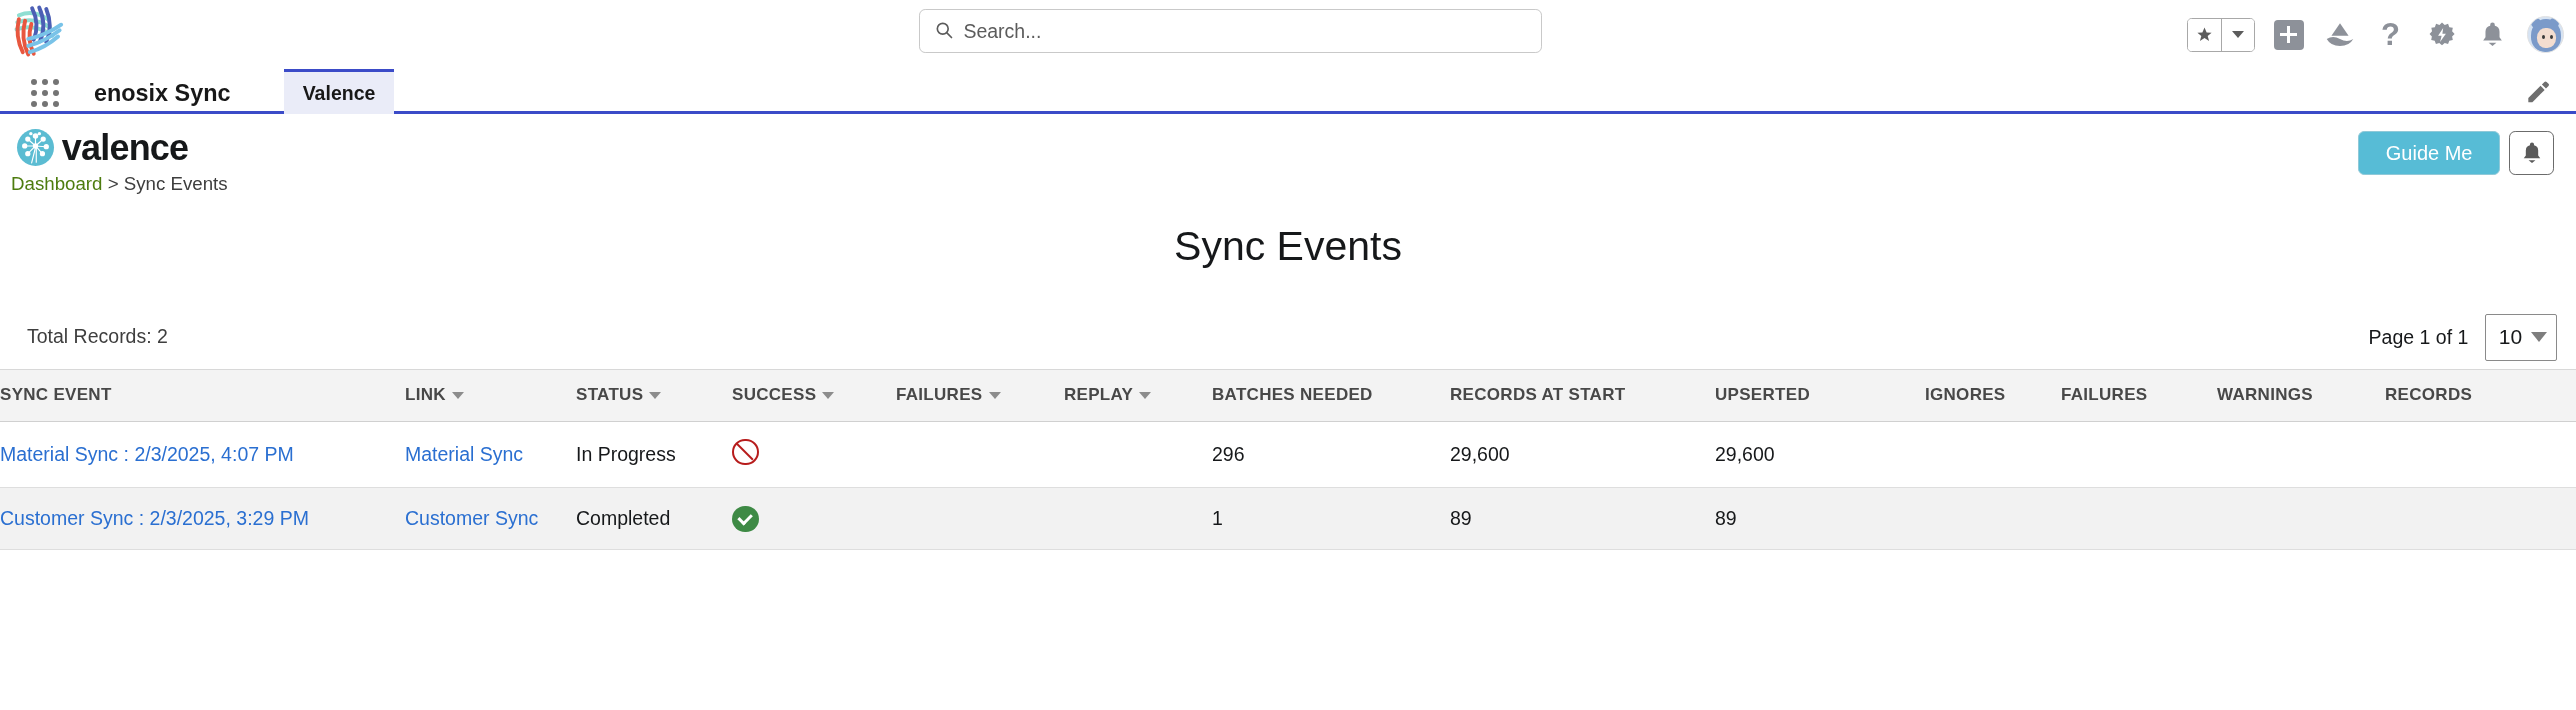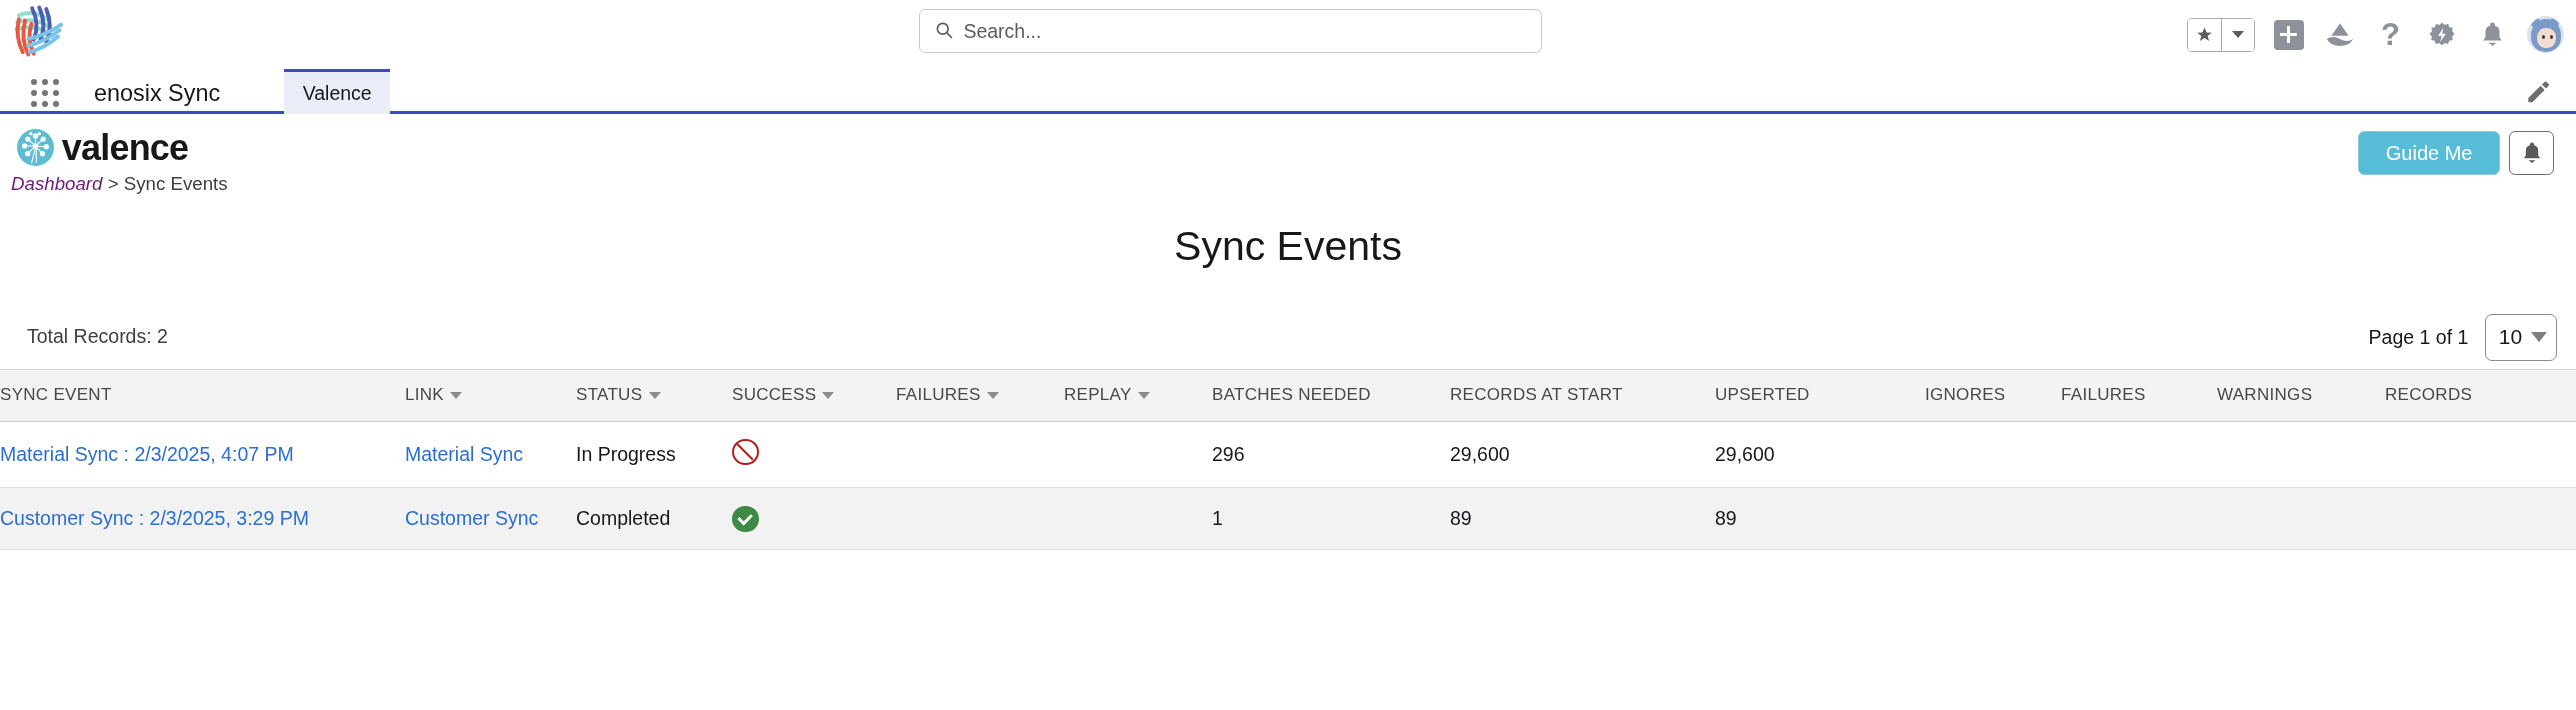--- a/index.html
+++ b/index.html
@@ -120,20 +120,21 @@
   .avatar .eye.r { left: 22px; }
 
   
   .app-bar {
     position: relative;
     height: 45px;
     background: #ffffff;
     border-bottom: 3.9px solid #3b4bc8;
     display: flex;
     align-items: flex-end;
+    font-weight: bold;
   }
   .waffle {
     position: absolute;
     left: 31px; top: 10px;
     width: 26.5px; height: 26.5px;
     display: grid;
     grid-template-columns: repeat(3, 1fr);
     grid-template-rows: repeat(3, 1fr);
     gap: 4.7px;
   }
@@ -194,23 +195,22 @@
     color: #16181a;
     letter-spacing: -0.8px;
   }
   .breadcrumb {
     position: absolute;
     left: 11px; top: 59px;
     font-size: 18.7px;
     color: #3e3e3e;
   }
   .breadcrumb a {
-    color: #701a75;
+    color: #4d7c0f;
     text-decoration: none;
-    font-style: italic;
   }
   .guide-wrap {
     position: absolute;
     right: 22px; top: 17px;
     display: flex;
     align-items: center;
     gap: 9px;
   }
   .guide-btn {
     background: #57bcd6;
@@ -261,21 +261,21 @@
     align-items: center;
     gap: 17px;
   }
   .page-label {
     font-size: 19.5px;
     color: #16181a;
   }
   .page-size {
     width: 72px; height: 47px;
     border: 0.8px solid #8a8a8a;
-    border-radius: 7px;
+    border-radius: 2px;
     background: #fff;
     display: flex;
     align-items: center;
     justify-content: space-between;
     padding: 0 9.4px 0 12.5px;
     font-size: 21px;
     color: #16181a;
     cursor: pointer;
   }
   .caret-lg {
@@ -292,21 +292,21 @@
     table-layout: fixed;
   }
   .tbl thead tr {
     background: #f3f3f3;
     border-top: 0.8px solid #d8d8d8;
     border-bottom: 1.6px solid #d0d0d0;
   }
   .tbl th {
     text-align: left;
     font-size: 17px;
-    font-weight: normal;
+    font-weight: bold;
     color: #484848;
     letter-spacing: 0.3px;
     padding: 15.6px 0 15.6px 0;
     white-space: nowrap;
   }
   .th-inner { display: flex; align-items: center; gap: 6.2px; }
   .caret-sm {
     width: 0; height: 0;
     border-left: 6.2px solid transparent;
     border-right: 6.2px solid transparent;

